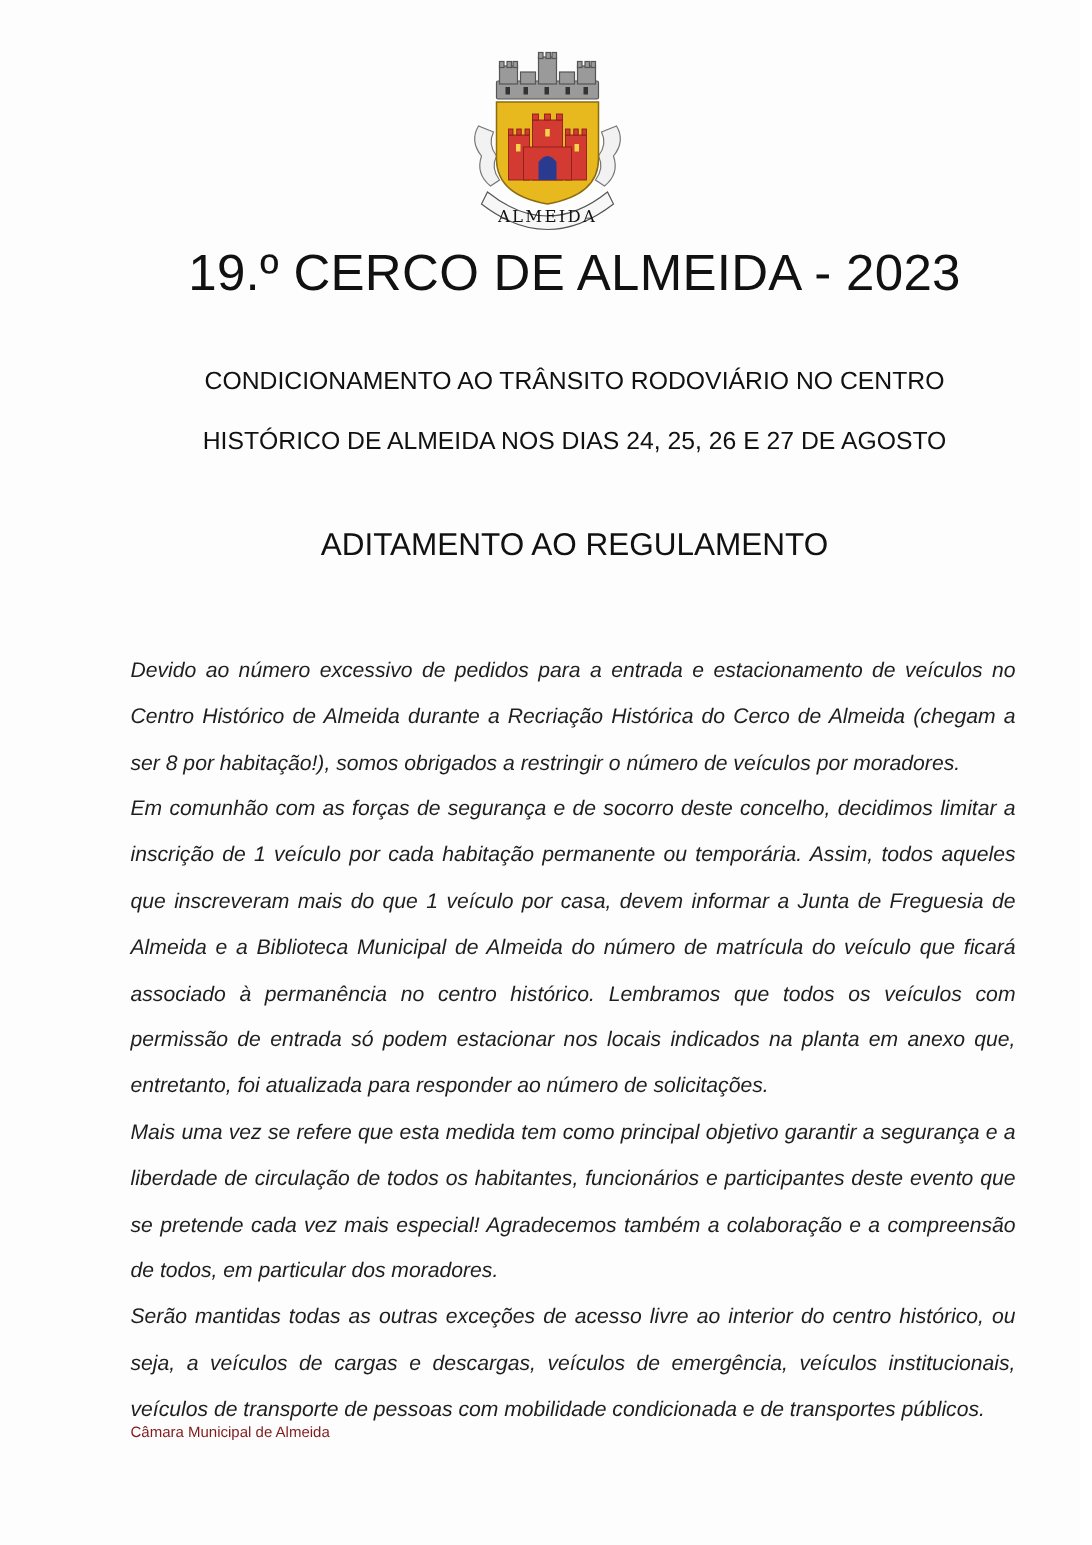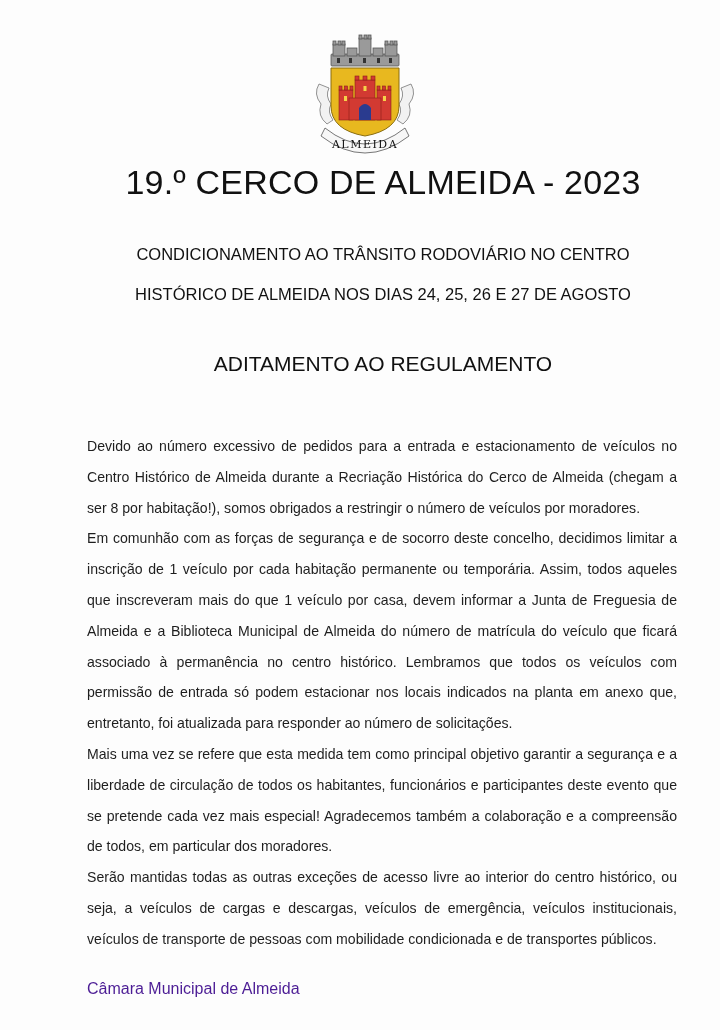--- a/index.html
+++ b/index.html
@@ -68,27 +68,28 @@
       left: 87px;
       top: 431px;
       width: 590px;
       font-size: 14.1px;
       line-height: 30.8px;
       color: #1e1e1e;
     }
     .body-text p {
       margin: 0;
       text-align: justify;
+      font-style: italic;
     }
     .footer {
       position: absolute;
       left: 87px;
-      top: 980px;
-      font-size: 16px;
-      color: #4c1d95;
+      top: 950px;
+      font-size: 10px;
+      color: #7f1d1d;
     }
   </style>
 </head>
 <body>
 
 <div class="page">
 
   <div class="crest">
     <svg width="112" height="122" viewBox="0 0 112 122" xmlns="http://www.w3.org/2000/svg">
 

